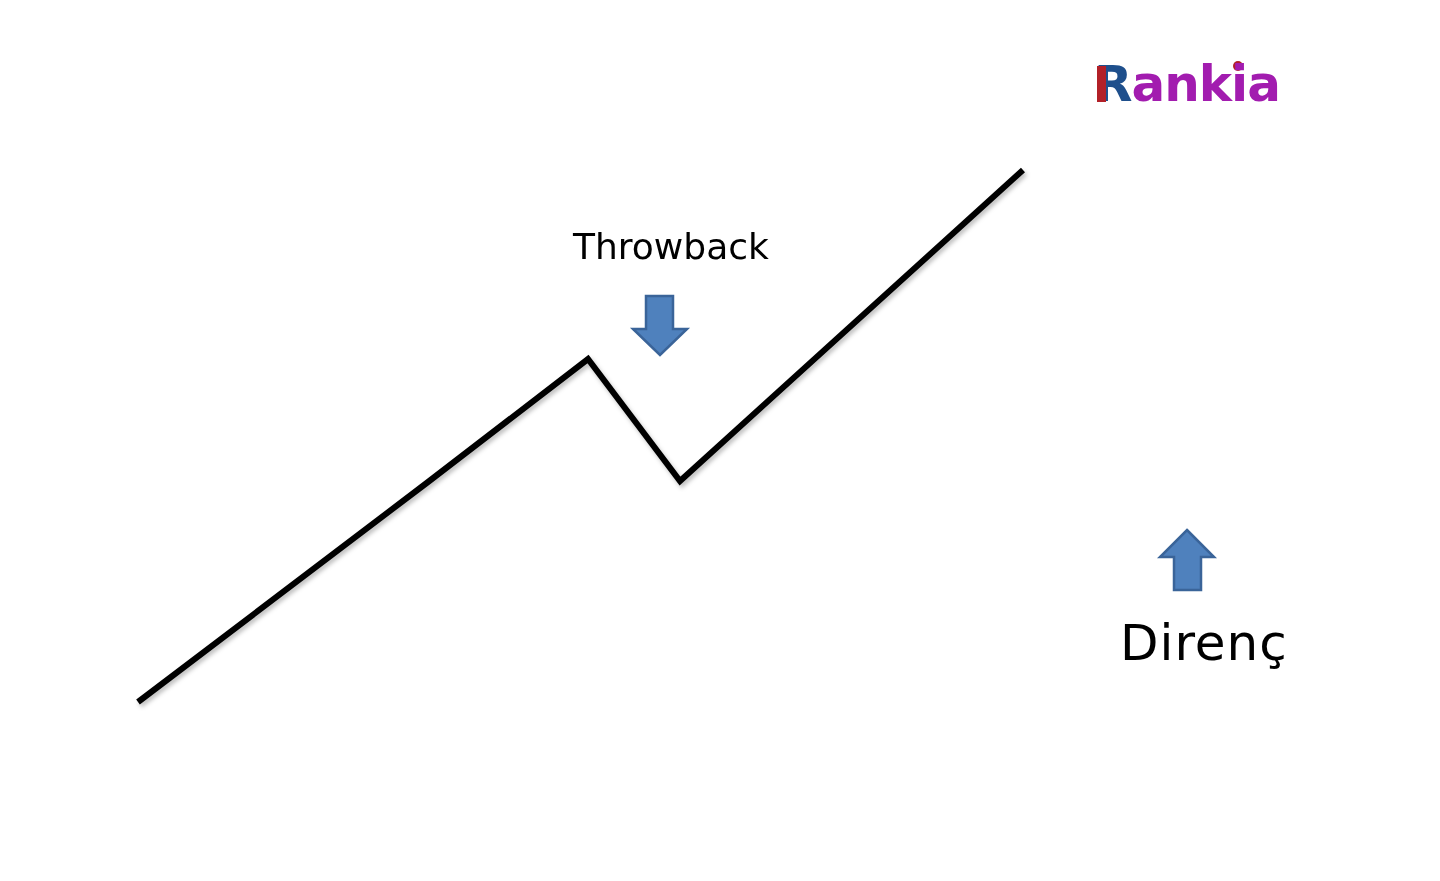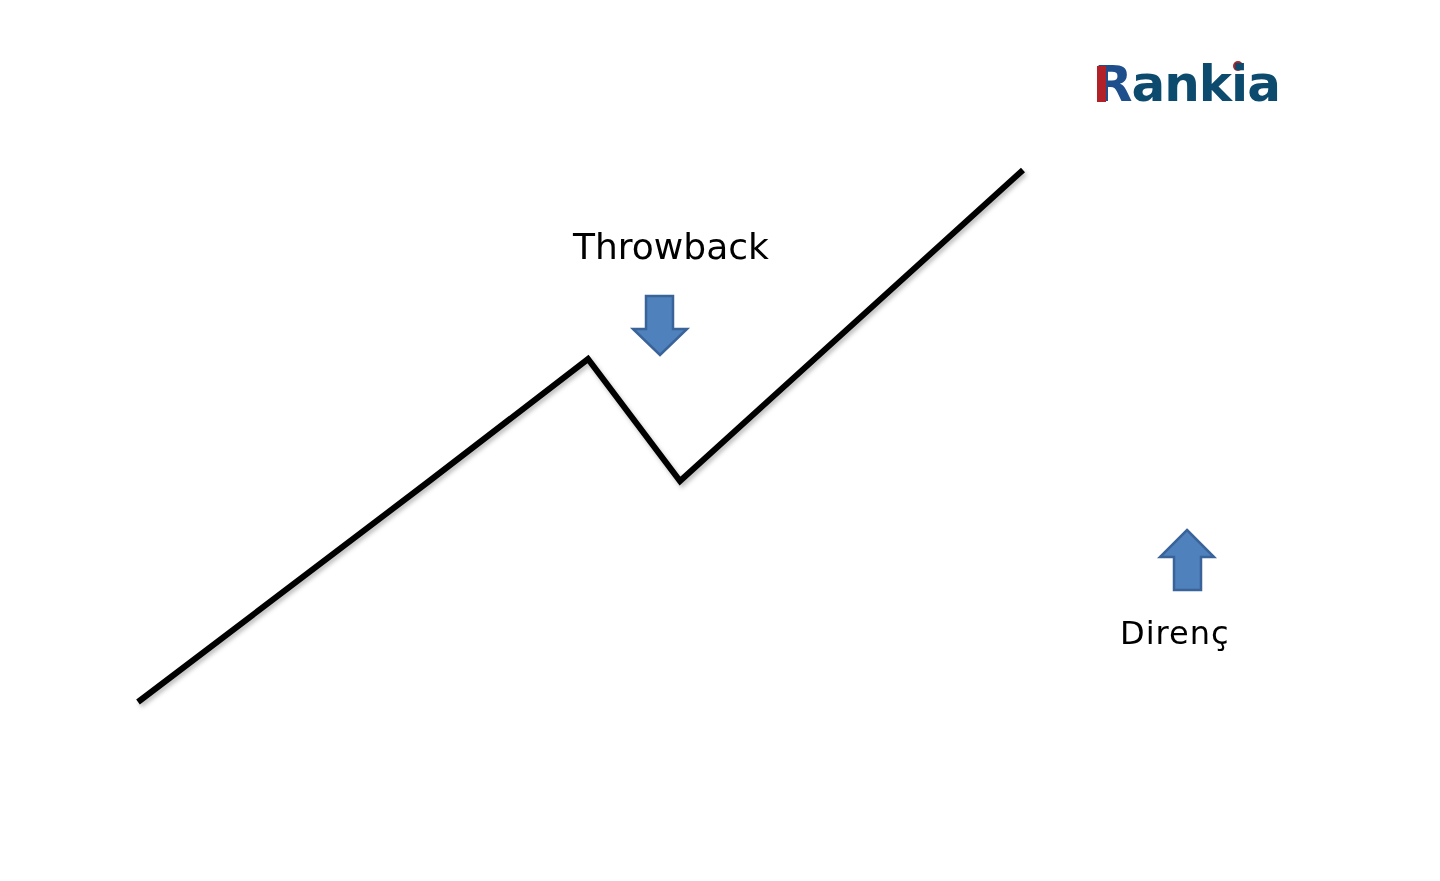--- a/index.html
+++ b/index.html
@@ -5,25 +5,25 @@
   html, body { margin: 0; padding: 0; background: #ffffff; }
   body { width: 1440px; height: 881px; position: relative; overflow: hidden;
          font-family: "Liberation Sans", sans-serif; }
   #canvas { position: absolute; left: 0; top: 0; }
   .logo { position: absolute; left: 1094px; top: 56px; height: 56px;
           font-family: "DejaVu Sans", sans-serif; font-weight: bold; font-size: 50px;
           line-height: 56px; letter-spacing: -1px; white-space: nowrap; }
   .logo .r { color: #1e4f8c; position: relative; }
   .logo .r::before { content: ""; position: absolute; left: 3px; top: 11px;
           width: 9px; height: 36px; background: #b22028; }
-  .logo .rest { color: #0c4a6e; }
+  .logo .rest { color: #a21caf; }
   .label-throwback { position: absolute; left: 573px; top: 226px;
           font-family: "DejaVu Sans", sans-serif; font-size: 36px; color: #000; }
   .label-direnc { position: absolute; left: 1120px; top: 614px;
-          font-family: "DejaVu Sans", sans-serif; font-size: 32px; color: #000;
+          font-family: "DejaVu Sans", sans-serif; font-size: 50px; color: #000;
           letter-spacing: 1px; }
 </style>
 </head>
 <body>
 
 <svg id="canvas" width="1440" height="881" viewBox="0 0 1440 881">
   <defs>
     <filter id="shadow" x="-5%" y="-5%" width="110%" height="110%">
       <feDropShadow dx="2" dy="3" stdDeviation="2" flood-color="#000" flood-opacity="0.25"></feDropShadow>
     </filter>

